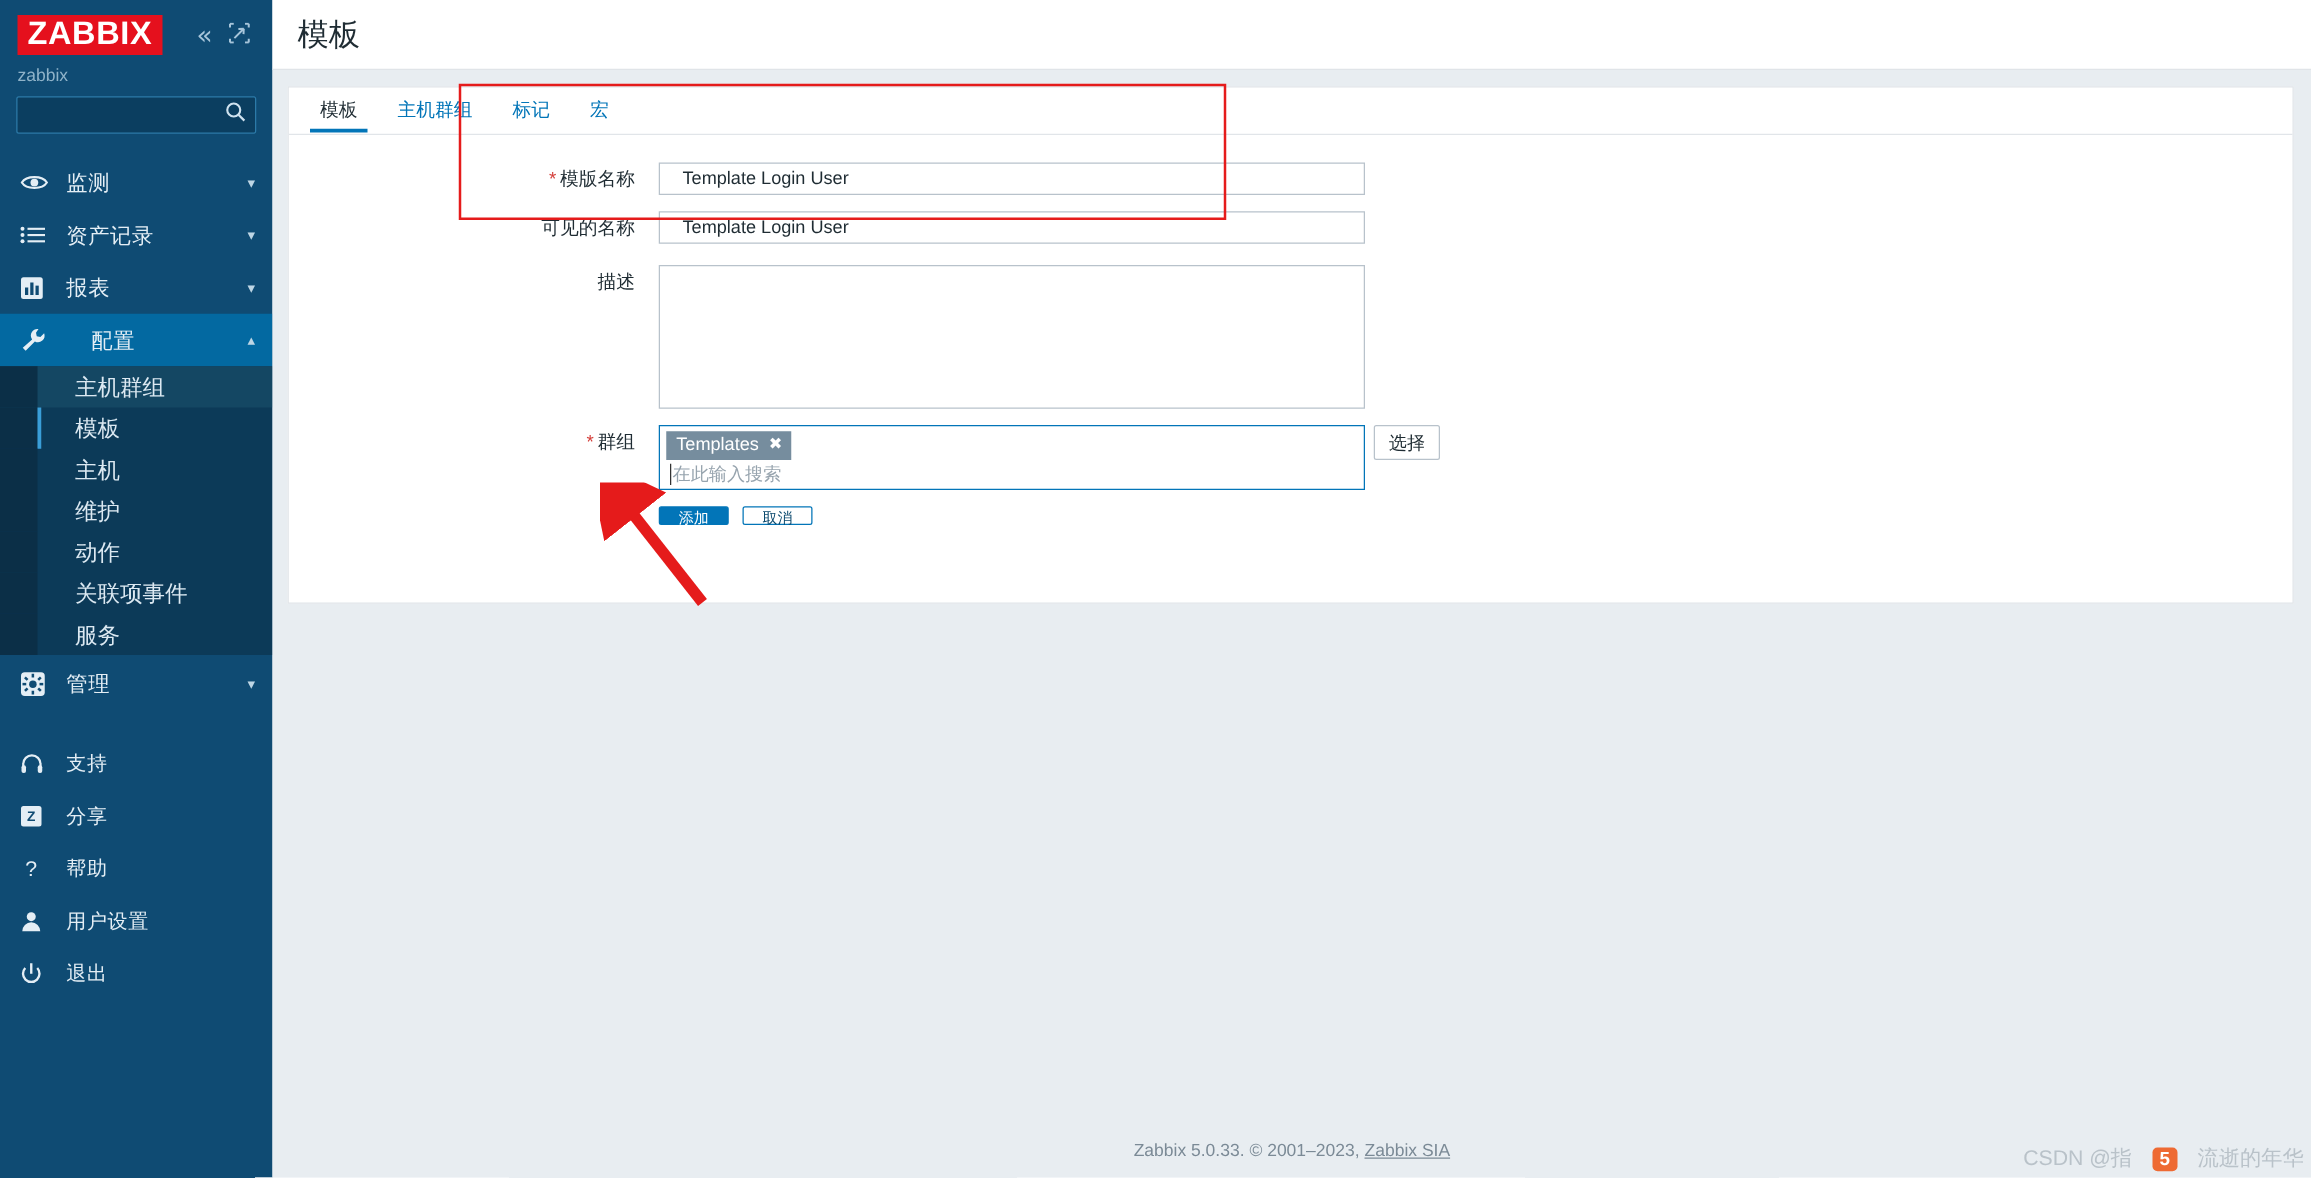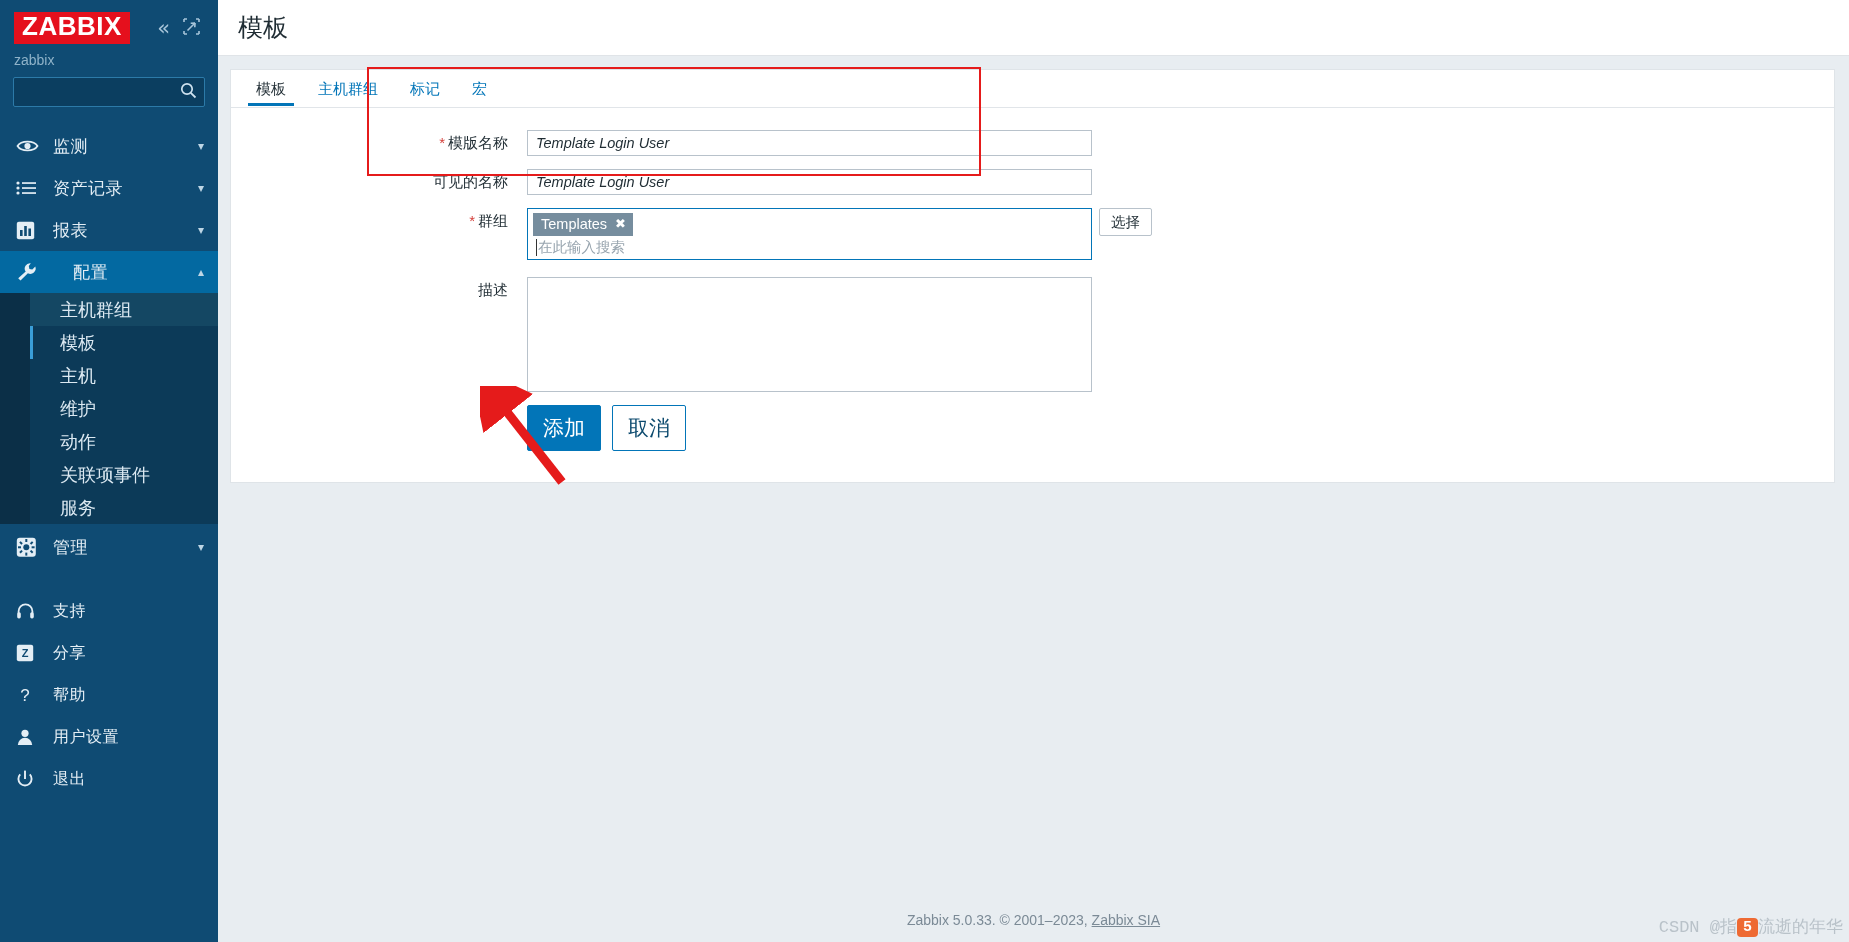--- a/index.html
+++ b/index.html
@@ -174,27 +174,26 @@
     font-size: 15px;
     color: #1f2c33;
     padding-top: 4px;
     white-space: nowrap;
   }
   .req { color: #d43f3a; margin-right: 3px; font-size: 15px; }
   .finput {
     width: 565px;
     height: 26px;
     border: 1px solid #b8c2cb;
-    padding: 2px 8px;
+    padding: 2px 18px;
     font-size: 14.5px;
     color: #1f2c33;
     outline: none;
     font-family: "Liberation Sans", sans-serif;
     background: #fff;
-    font-style: italic;
   }
   .multiselect {
     width: 565px;
     min-height: 50px;
     border: 1px solid #0275b8;
     background: #fff;
     padding: 4px 5px 2px 5px;
     position: relative;
   }
   .chip {
@@ -250,22 +249,22 @@
     background: #fff;
   }
   .actions {
     display: flex; gap: 11px;
     margin-left: 296px;
     padding-left: 0;
     margin-top: 6px;
     padding-bottom: 26px;
   }
   .btn {
-    font-size: 21px;
-    height: 46px;
+    font-size: 12px;
+    height: 15px;
     padding: 0 15px;
     border-radius: 2px;
     cursor: pointer;
     font-family: "Liberation Sans", sans-serif;
   }
   .btn-primary { background: #0275b8; border: 1px solid #0275b8; color: #fff; }
   .btn-ghost { background: #ffffff; border: 1px solid #0275b8; color: #0c4a6e; }
 
   
   .annot-box {
@@ -283,24 +282,24 @@
     color: #7b8a96;
     margin-top: 12px;
   }
   .footer a { color: #7b8a96; text-decoration: underline; }
 
   .watermark {
     position: absolute;
     right: 6px; bottom: 4px;
     display: flex;
     align-items: center;
-    gap: 0;
+    gap: 16px;
     font-size: 17px;
     color: #b9c2c9;
-    font-family: Liberation Mono, monospace;
+    font-family: Liberation Sans, sans-serif;
     white-space: nowrap;
   }
   .wm-badge {
     display: inline-block;
     background: #ee6a33;
     color: #fff;
     font-size: 15px;
     font-weight: bold;
     border-radius: 4px;
     padding: 1px 6px;
@@ -517,39 +516,39 @@
               <span class="req">*</span><span>模版名称</span>
             </div>
             <input class="finput" type="text" value="Template Login User" style="">
           </div>
 
           <div class="frow">
             <div class="flabel">可见的名称</div>
             <input class="finput" type="text" value="Template Login User" style="">
           </div>
 
+          <div class="frow" style="margin-top:17px;">
+            <div class="flabel">描述</div>
+            <textarea class="ftextarea" style=""></textarea>
+          </div>
+
           <div class="frow">
             <div class="flabel">
               <span class="req">*</span><span>群组</span>
             </div>
             <div class="multiselect">
               <span class="chip">
                 <span>Templates</span>
                 <span class="x">✖</span>
               </span>
               <div class="ms-placeholder"><span class="ms-caret"></span><span>在此输入搜索</span></div>
             </div>
             <button class="btn-select">选择</button>
           </div>
 
-          <div class="frow" style="margin-top:17px;">
-            <div class="flabel">描述</div>
-            <textarea class="ftextarea" style=""></textarea>
-          </div>
-
           <div class="actions">
             <button class="btn btn-primary">添加</button>
             <button class="btn btn-ghost">取消</button>
           </div>
 
         </div>
 
         <div class="annot-box" style="left:149px; top:67px; width:614px; height:109px;"></div>
 
       </section>

